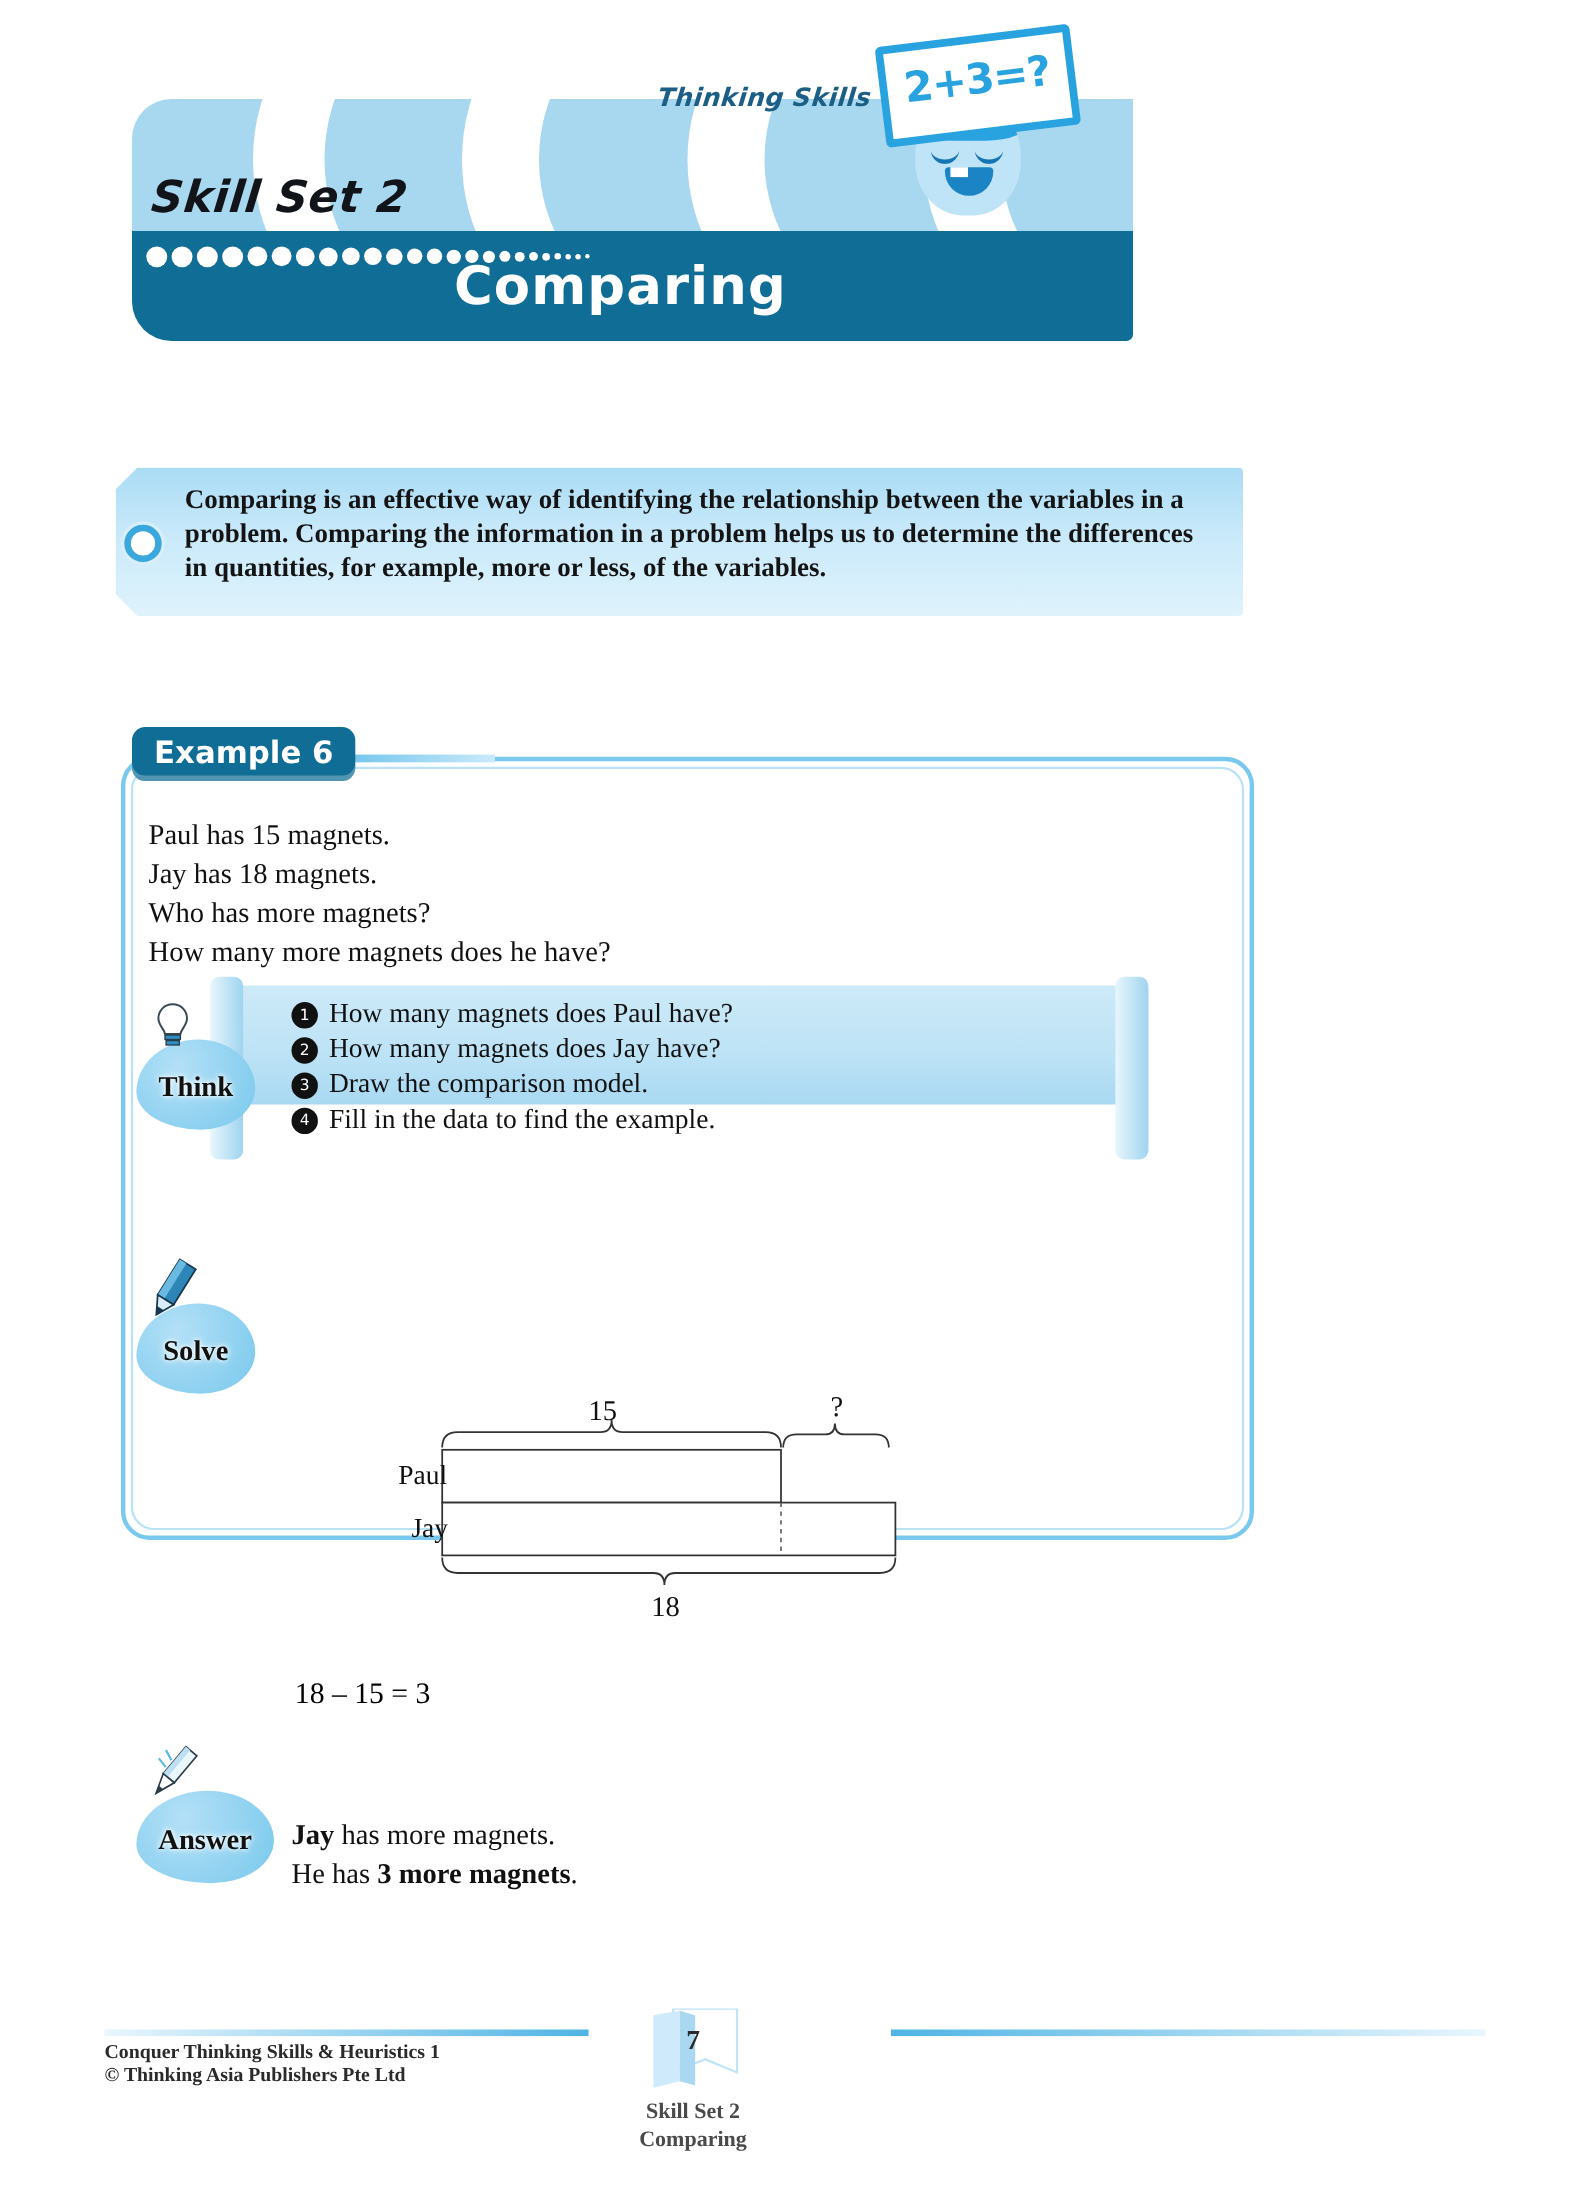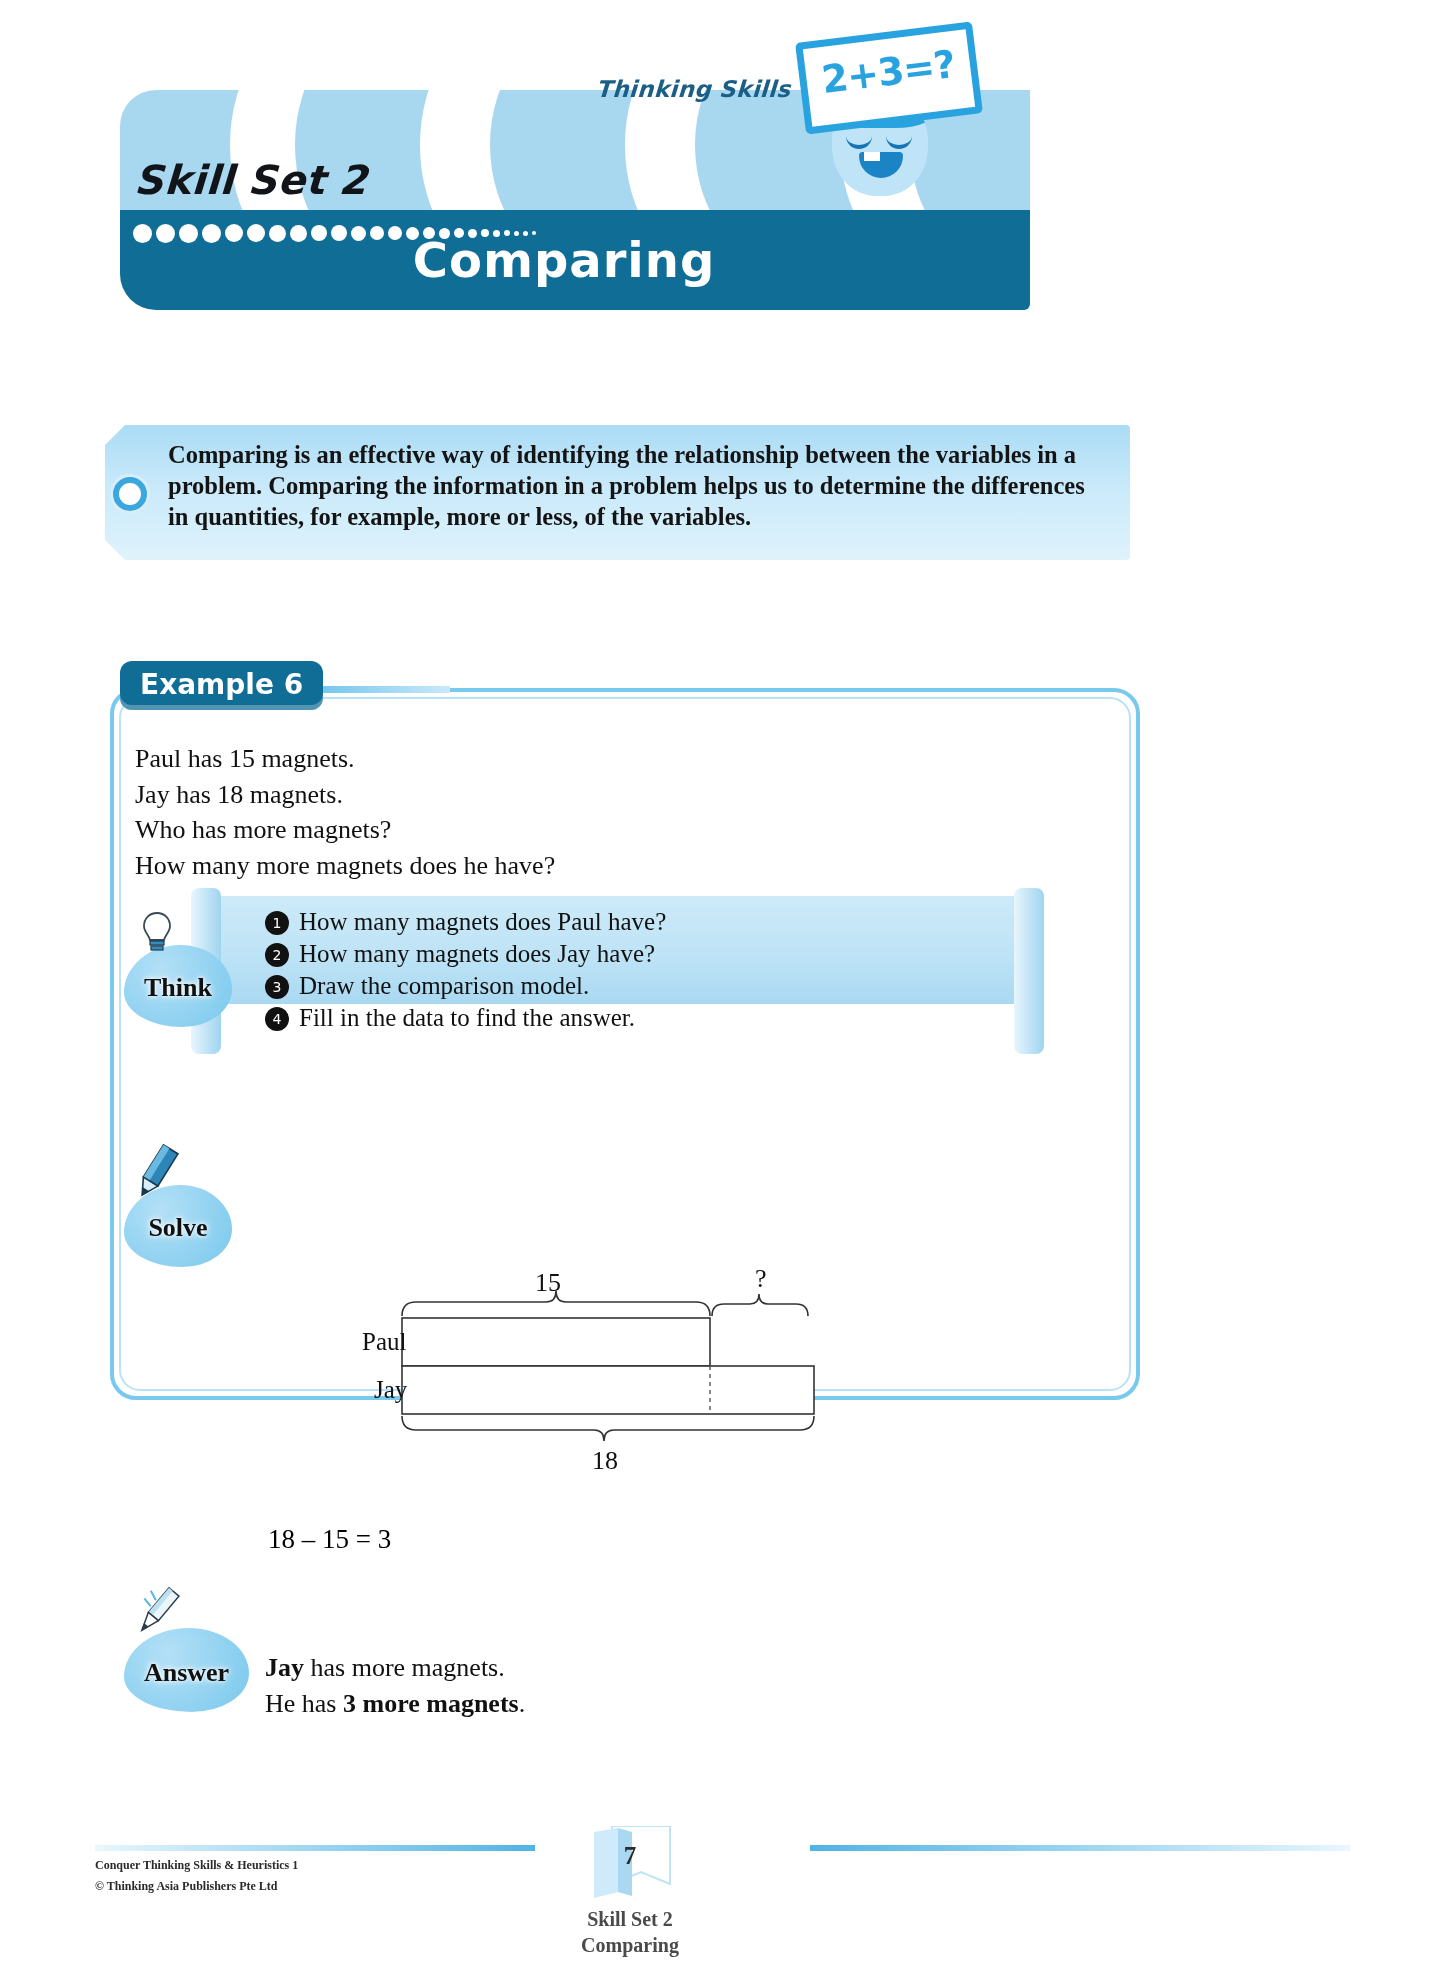--- a/index.html
+++ b/index.html
@@ -128,21 +128,21 @@
   #answer-text{position:absolute;left:265px;top:1650px;
     font-family:"Liberation Serif", serif;font-size:26px;line-height:36px;color:#111;}
   #answer-text b{font-weight:bold;}
 
   
   #footer-rule{position:absolute;left:95px;top:1845px;width:440px;height:6px;
     background:linear-gradient(90deg,#e9f6fd,#4fb4e4);}
   #footer-rule2{position:absolute;left:810px;top:1845px;width:540px;height:6px;
     background:linear-gradient(90deg,#4fb4e4,#e9f6fd);}
   #footer-left{position:absolute;left:95px;top:1855px;
-    font-family:"Liberation Serif", serif;font-weight:bold;font-size:12px;
+    font-family:"Liberation Serif", serif;font-weight:bold;font-size:18px;
     line-height:21px;color:#2a2a2a;}
   #footer-center{position:absolute;left:520px;top:1820px;width:220px;text-align:center;}
   #page-num{position:absolute;left:0;top:22px;width:100%;text-align:center;
     font-family:"Liberation Serif", serif;font-weight:bold;font-size:25px;color:#2a2a2a;z-index:3;}
   #page-flag{position:absolute;left:50px;top:6px;width:120px;height:78px;}
   #footer-sub{position:absolute;left:0;top:86px;width:100%;text-align:center;
     font-family:"Liberation Serif", serif;font-weight:bold;font-size:20px;
     line-height:26px;color:#4a4a4a;}
 </style>
 </head>
@@ -226,21 +226,21 @@
     <div>How many more magnets does he have?</div>
   </div>
 
 <div id="think-scroll">
   <span class="scroll-curl left"></span>
   <span class="scroll-curl right"></span>
   <div id="think-items">
       <div><span class="num">1</span><span>How many magnets does Paul have?</span></div>
       <div><span class="num">2</span><span>How many magnets does Jay have?</span></div>
       <div><span class="num">3</span><span>Draw the comparison model.</span></div>
-      <div><span class="num">4</span><span>Fill in the data to find the answer.</span></div>
+      <div><span class="num">4</span><span>Fill in the data to find the example.</span></div>
     </div>
 </div>
 
 <div class="badge-blob" id="think-badge">
   <svg id="think-bulb" viewBox="0 0 34 44">
     <path d="M17 2 C9 2 4 8 4 15 C4 21 9 24 10 29 L24 29 C25 24 30 21 30 15 C30 8 25 2 17 2 Z" fill="#ffffff" stroke="#3a4a55" stroke-width="1.8"></path>
     <rect x="10" y="30" width="14" height="4" fill="#2f8fc4" stroke="#2a3c46" stroke-width="1.2"></rect>
     <rect x="11" y="35" width="12" height="4" fill="#2f8fc4" stroke="#2a3c46" stroke-width="1.2"></rect>
   </svg>
   <div class="badge-label">Think</div>

